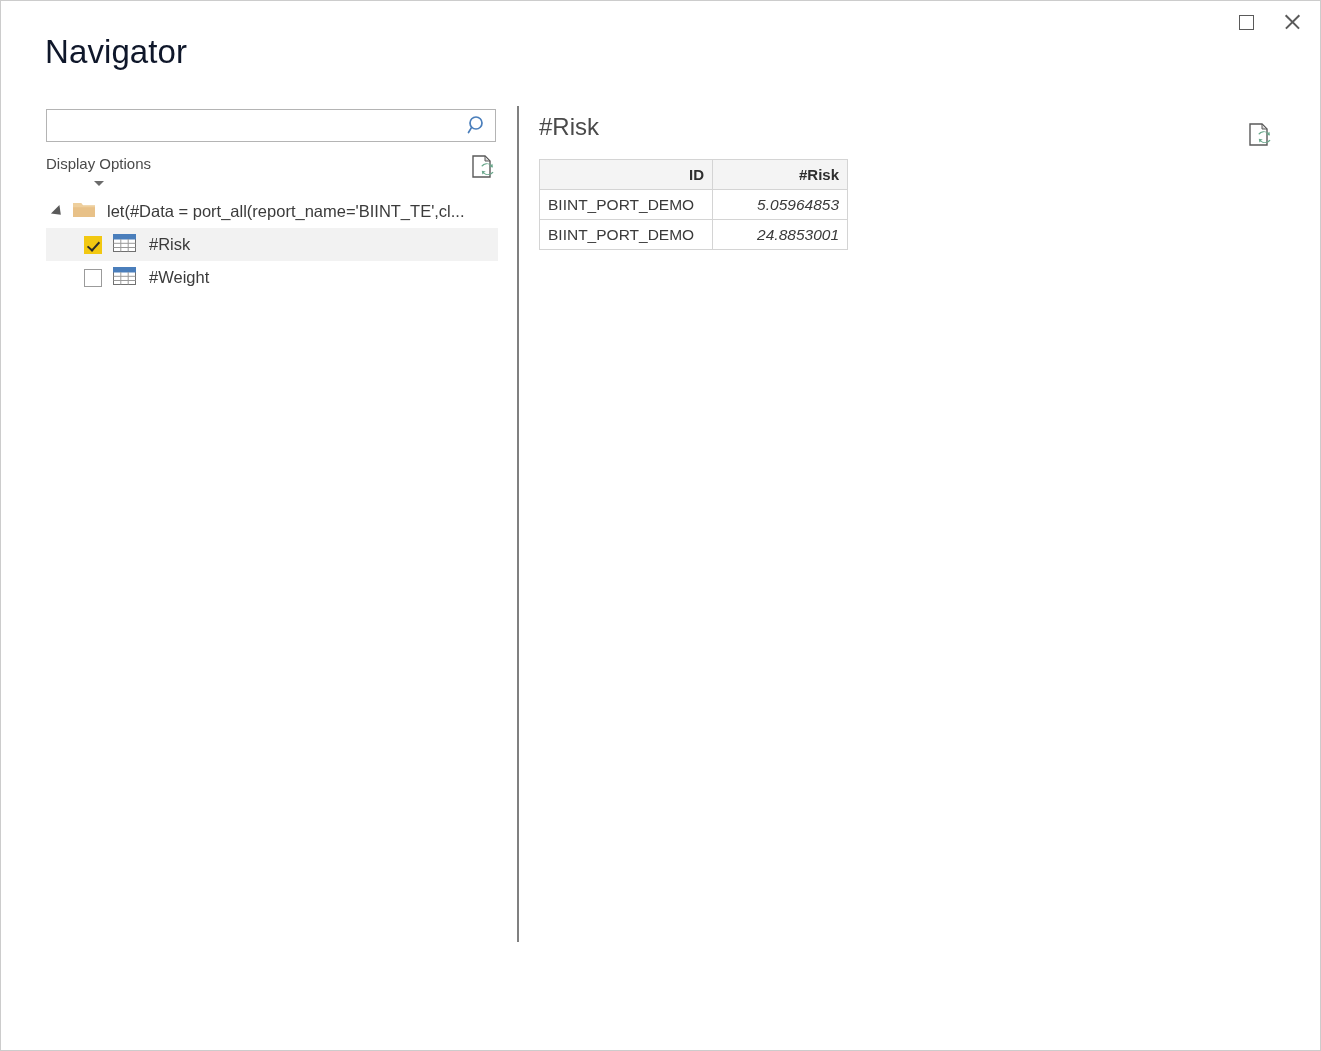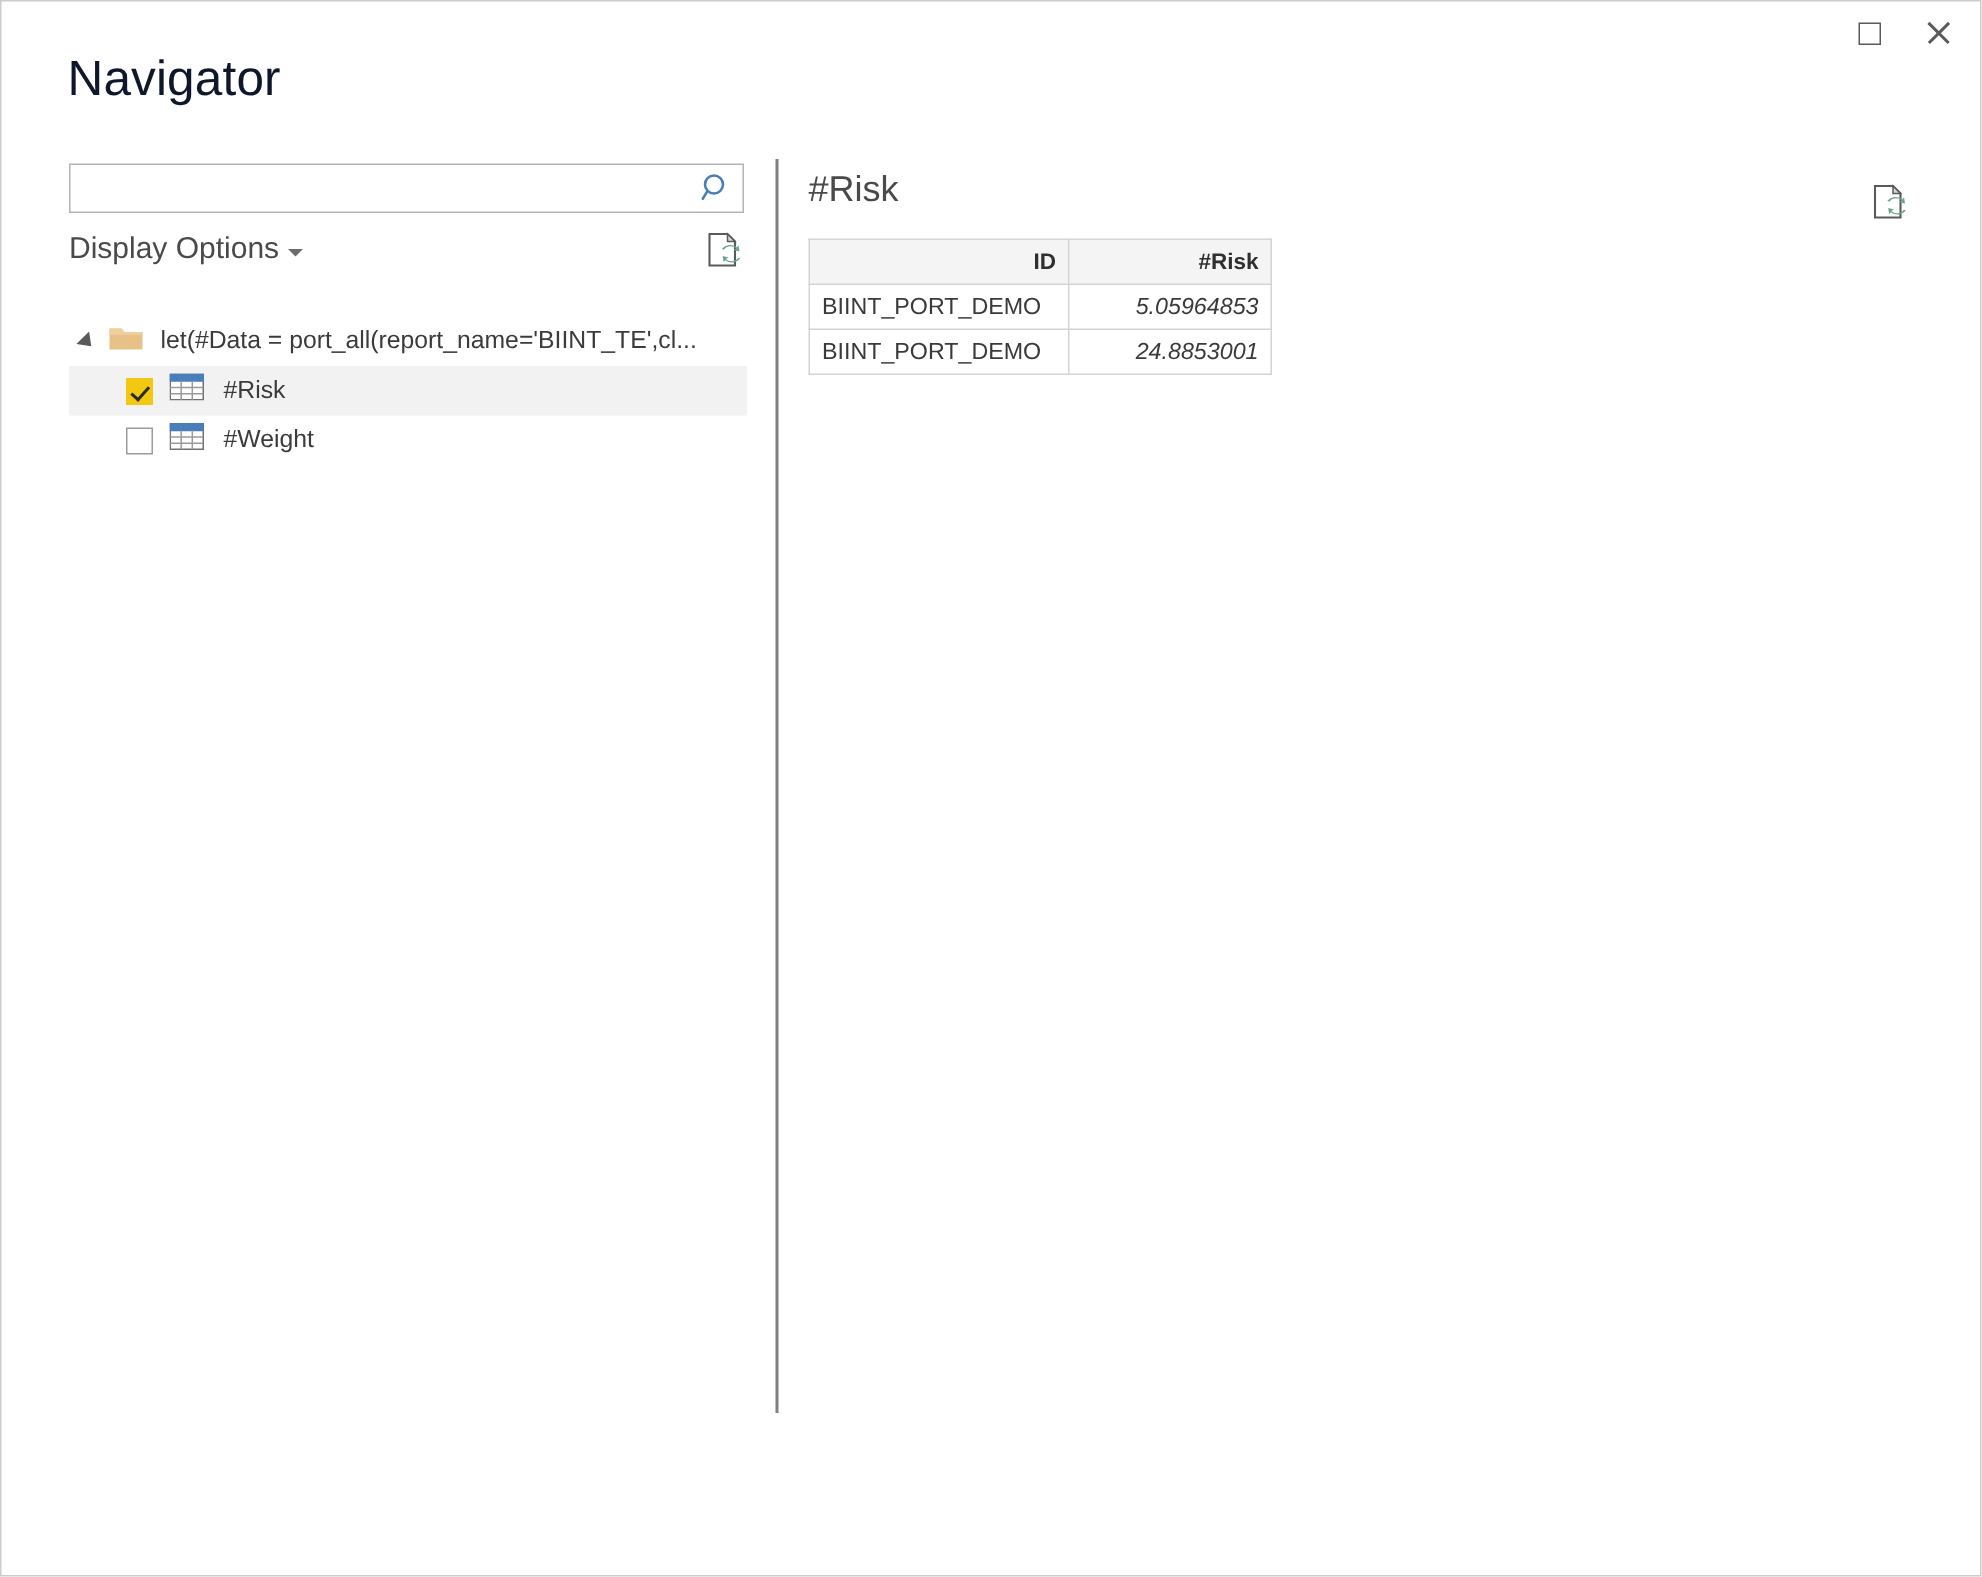--- a/index.html
+++ b/index.html
@@ -123,42 +123,43 @@
   .display-options-row {
     position: relative;
     margin-top: 13px;
     height: 28px;
   }
   .display-options {
     display: inline-flex;
     align-items: center;
     gap: 6px;
     cursor: pointer;
-    font-size: 20px;
+    font-size: 15px;
     color: #4a4a4a;
     font-weight: 300;
+    flex-direction: column;
   }
   .caret-down {
     width: 0; height: 0;
     border-left: 5px solid transparent;
     border-right: 5px solid transparent;
     border-top: 5px solid #6b6b6b;
     margin-top: 3px;
   }
   .refresh-doc-icon {
     position: absolute;
     right: 3px;
     top: -2px;
     width: 26px;
     height: 28px;
     cursor: pointer;
   }
 
   
-  #tree { margin-top: 28px; }
+  #tree { margin-top: 12px; }
   .tree-row {
     position: relative;
     display: flex;
     align-items: center;
     height: 33px;
     cursor: pointer;
     font-size: 16.5px;
     font-weight: 300;
     color: #3b3b3b;
     white-space: nowrap;

